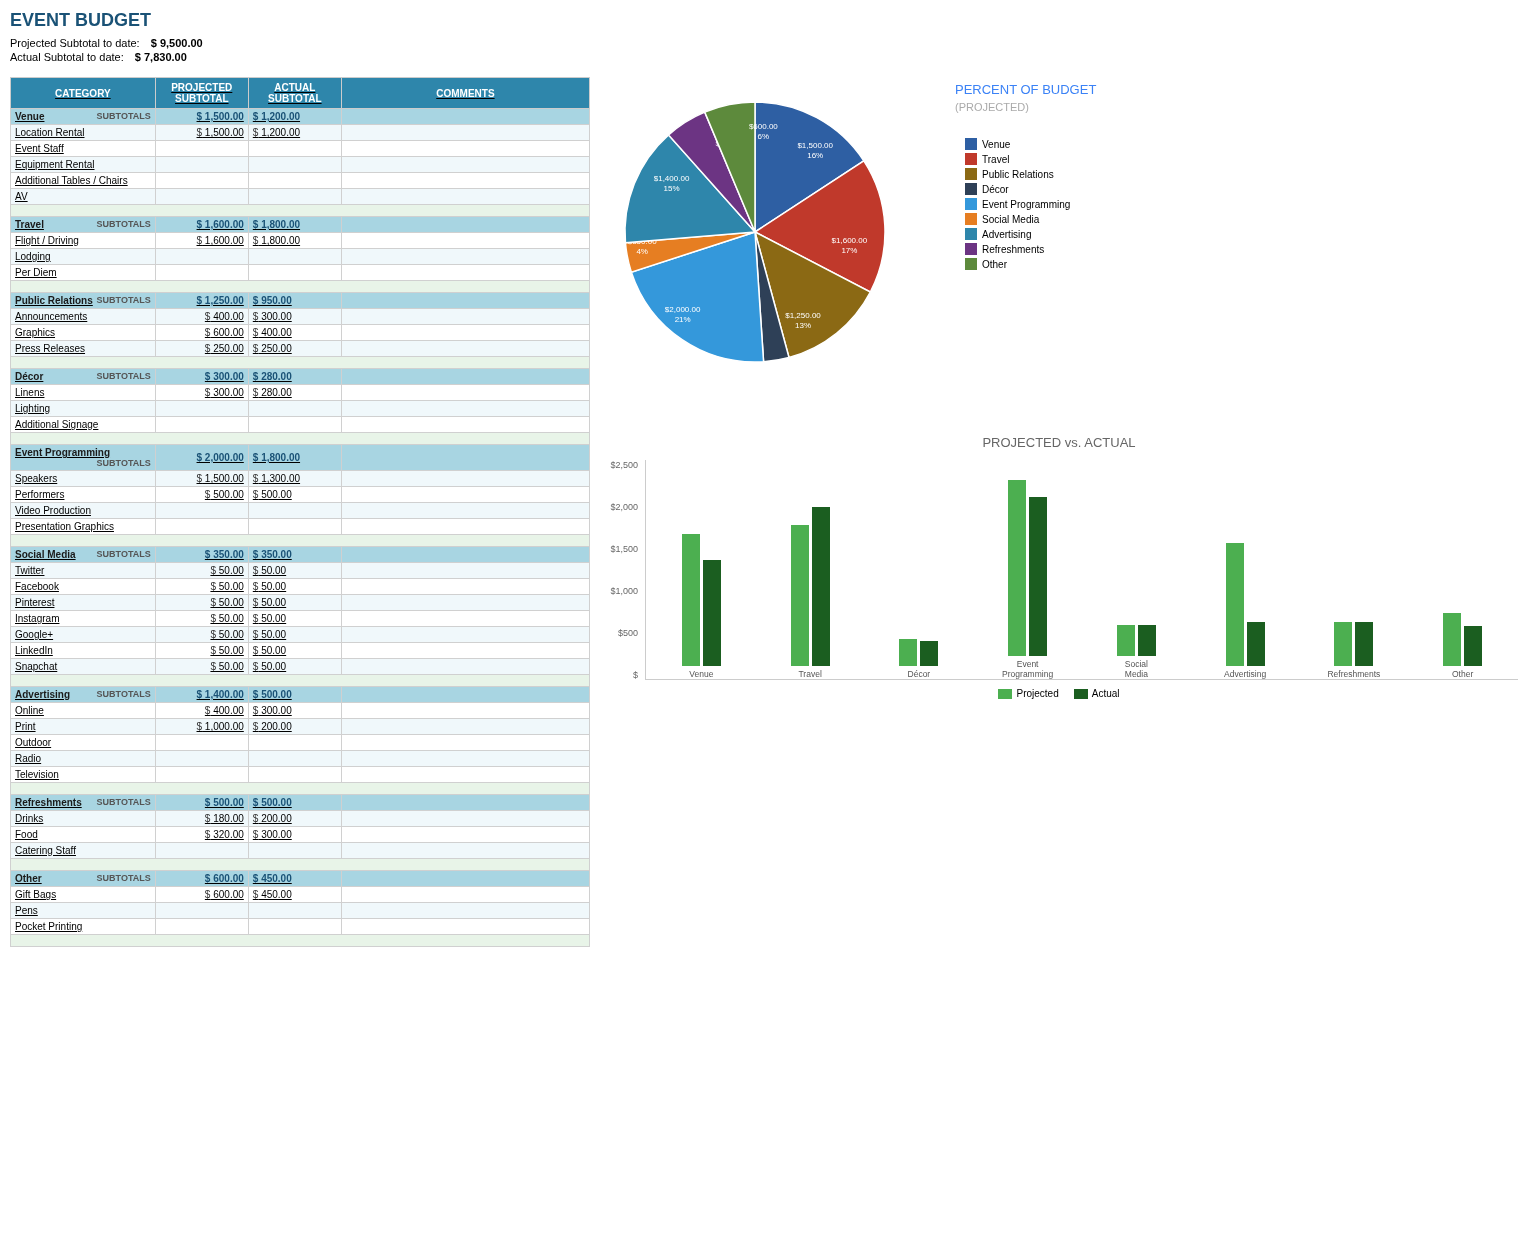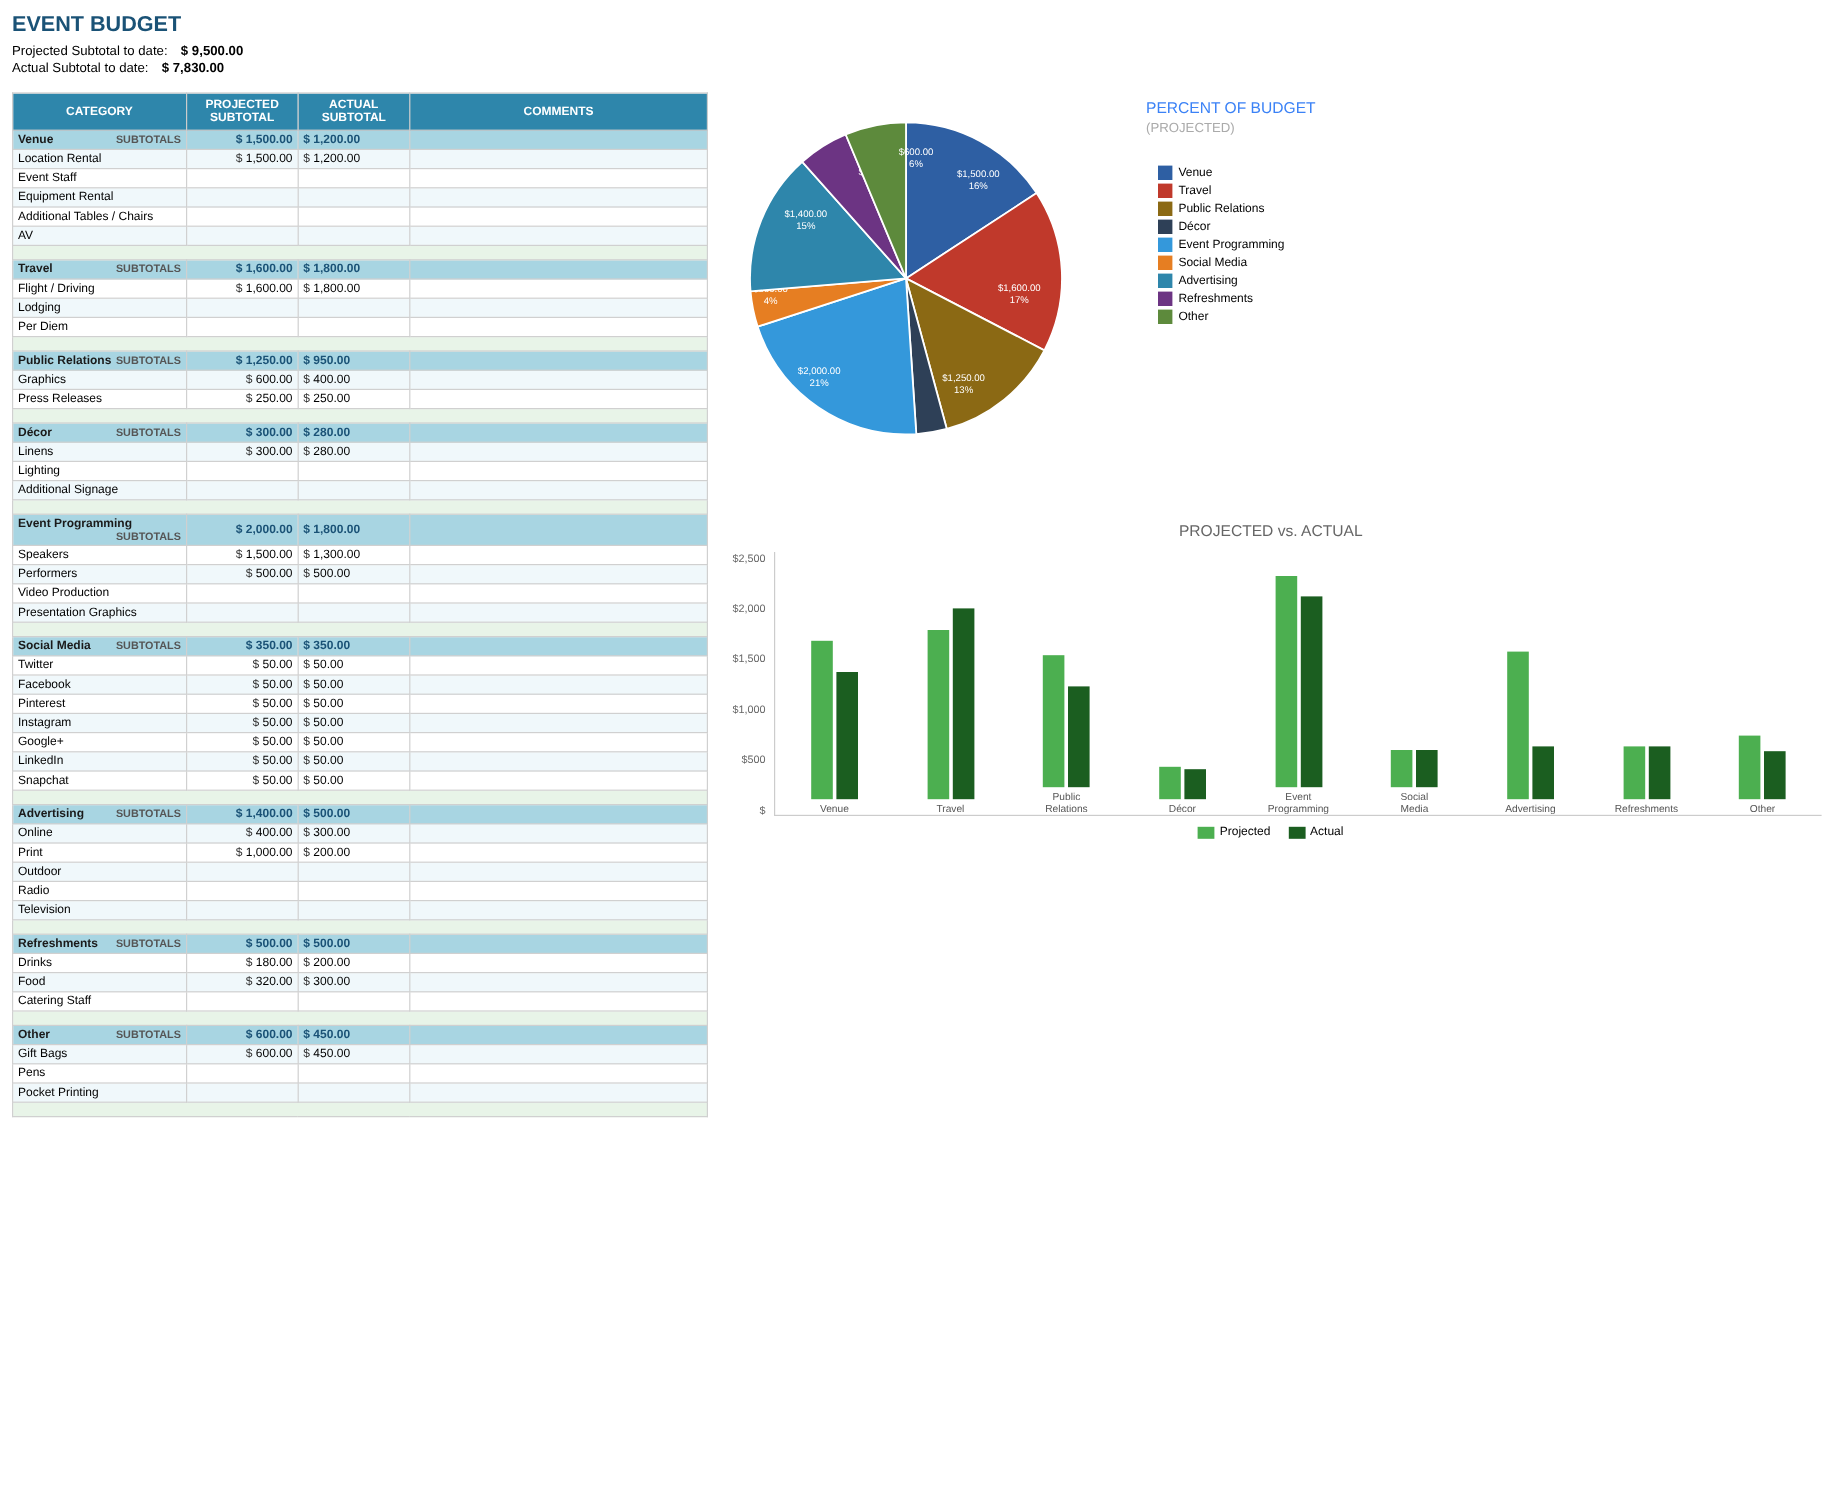--- a/index.html
+++ b/index.html
@@ -7,21 +7,21 @@
     
     .page-title { font-size: 18px; font-weight: bold; color: #1a5276; margin-bottom: 6px; }
     .subtitle { font-size: 11px; margin-bottom: 2px; }
     .subtitle span { margin-right: 8px; }
     
     .main-layout { display: flex; gap: 10px; }
     .left-panel { width: 580px; flex-shrink: 0; }
     .right-panel { flex: 1; }
     
     
-    .budget-table { width: 100%; border-collapse: collapse; font-size: 10px; }
+    .budget-table { width: 100%; border-collapse: collapse; font-size: 10px; text-decoration: underline; }
     .budget-table th {
       background-color: #2e86ab;
       color: white;
       text-align: center;
       padding: 4px 6px;
       border: 1px solid #ccc;
       font-size: 10px;
     }
     .budget-table td {
       padding: 2px 4px;
@@ -165,20 +165,26 @@
           <tr class="category-header">
     <td class="col-category">
       <strong>Public Relations</strong>
       <span class="subtotal-label">SUBTOTALS</span>
     </td>
     <td class="col-projected"><span class="amount">$ 1,250.00</span></td>
     <td class="col-actual"><span class="amount">$ 950.00</span></td>
     <td class="col-comments"></td>
   </tr>
           <tr class="sub-row">
+      <td class="col-category">Announcements</td>
+      <td class="col-projected"><span class="dollar">$</span> 400.00</td>
+      <td class="col-actual"><span class="dollar">$</span> 300.00</td>
+      <td class="col-comments"></td>
+    </tr>
+          <tr class="sub-row">
       <td class="col-category">Graphics</td>
       <td class="col-projected"><span class="dollar">$</span> 600.00</td>
       <td class="col-actual"><span class="dollar">$</span> 400.00</td>
       <td class="col-comments"></td>
     </tr>
           <tr class="sub-row">
       <td class="col-category">Press Releases</td>
       <td class="col-projected"><span class="dollar">$</span> 250.00</td>
       <td class="col-actual"><span class="dollar">$</span> 250.00</td>
       <td class="col-comments"></td>
@@ -503,28 +509,20 @@
             </div>
             <div style="display: flex; flex-direction: column; align-items: center; flex: 1 1 0%;">
               <div style="display: flex; align-items: flex-end; gap: 3px;">
                 <div style="width: 18px; height: 140.8px; background-color: rgb(76, 175, 80);"></div>
                 <div style="width: 18px; height: 158.4px; background-color: rgb(27, 94, 32);"></div>
               </div>
               <div style="font-size: 8.5px; color: rgb(85, 85, 85); text-align: center; margin-top: 3px; white-space: pre-line; line-height: 1.2;">Travel</div>
             </div>
             <div style="display: flex; flex-direction: column; align-items: center; flex: 1 1 0%;">
               <div style="display: flex; align-items: flex-end; gap: 3px;">
-                <div style="width: 18px; height: 110px; background-color: rgb(76, 175, 80);"></div>
-                <div style="width: 18px; height: 83.6px; background-color: rgb(27, 94, 32);"></div>
-              </div>
-              <div style="font-size: 8.5px; color: rgb(85, 85, 85); text-align: center; margin-top: 3px; white-space: pre-line; line-height: 1.2;">Public
-Relations</div>
-            </div>
-            <div style="display: flex; flex-direction: column; align-items: center; flex: 1 1 0%;">
-              <div style="display: flex; align-items: flex-end; gap: 3px;">
                 <div style="width: 18px; height: 26.4px; background-color: rgb(76, 175, 80);"></div>
                 <div style="width: 18px; height: 24.64px; background-color: rgb(27, 94, 32);"></div>
               </div>
               <div style="font-size: 8.5px; color: rgb(85, 85, 85); text-align: center; margin-top: 3px; white-space: pre-line; line-height: 1.2;">Décor</div>
             </div>
             <div style="display: flex; flex-direction: column; align-items: center; flex: 1 1 0%;">
               <div style="display: flex; align-items: flex-end; gap: 3px;">
                 <div style="width: 18px; height: 176px; background-color: rgb(76, 175, 80);"></div>
                 <div style="width: 18px; height: 158.4px; background-color: rgb(27, 94, 32);"></div>
               </div>

